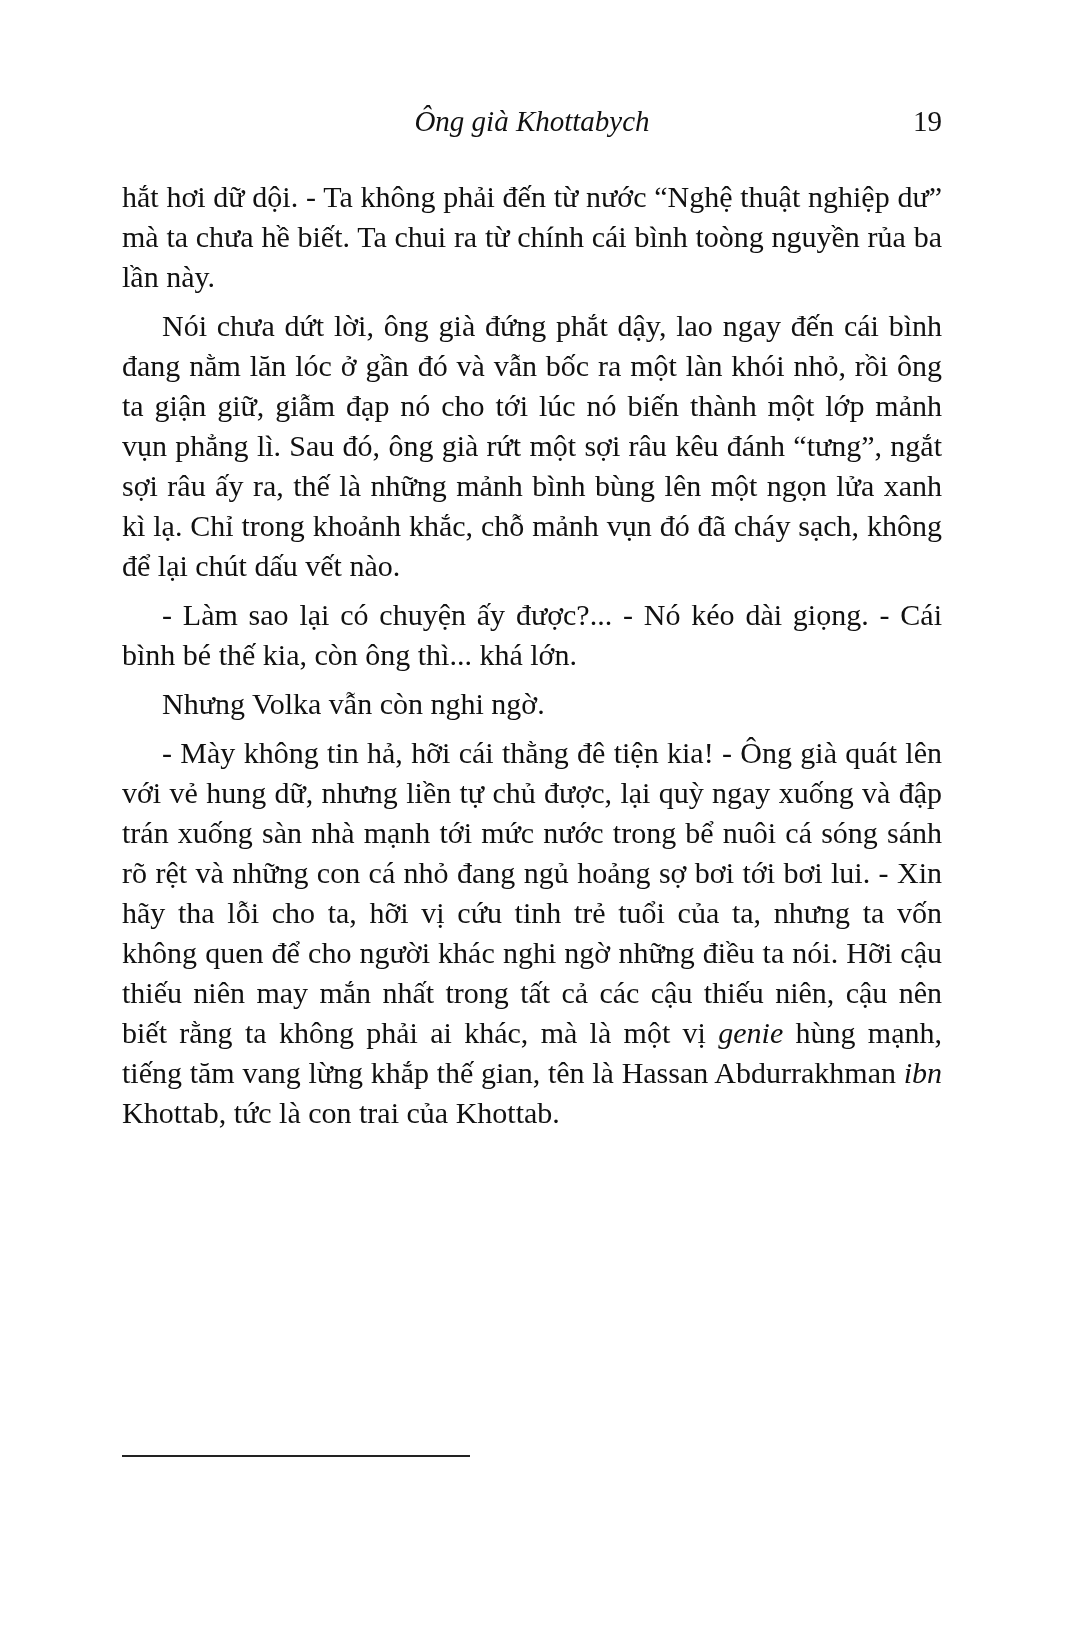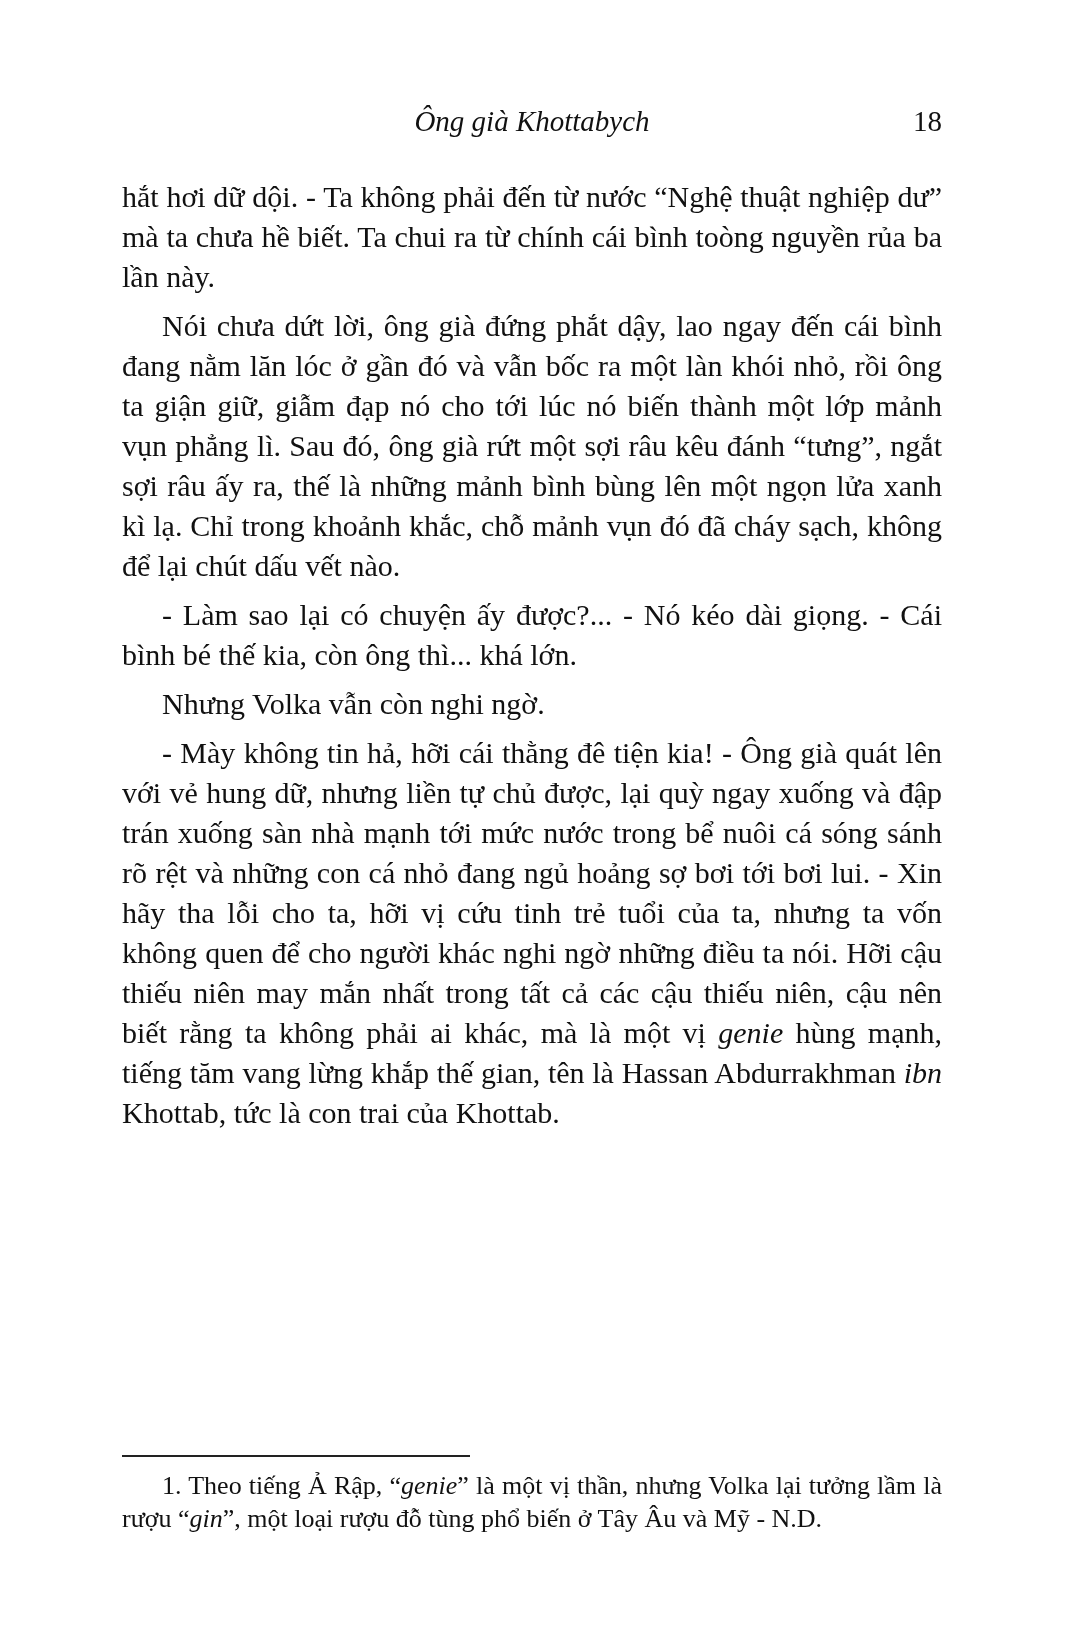--- a/index.html
+++ b/index.html
@@ -69,29 +69,28 @@
     text-indent: 40px;
   }
 </style>
 </head>
 <body>
 
 <div class="page">
 
   <header class="page-header">
     <span class="running-title">Ông già Khottabych</span>
-    <span class="page-number">18</span>
+    <span class="page-number">19</span>
   </header>
 
   <main class="body-text" id="paragraphs">
       <p class="para no-indent">hắt hơi dữ dội. - Ta không phải đến từ nước “Nghệ thuật nghiệp dư” mà ta chưa hề biết. Ta chui ra từ chính cái bình toòng nguyền rủa ba lần này.</p>
       <p class="para indent">Nói chưa dứt lời, ông già đứng phắt dậy, lao ngay đến cái bình đang nằm lăn lóc ở gần đó và vẫn bốc ra một làn khói nhỏ, rồi ông ta giận giữ, giẫm đạp nó cho tới lúc nó biến thành một lớp mảnh vụn phẳng lì. Sau đó, ông già rứt một sợi râu kêu đánh “tưng”, ngắt sợi râu ấy ra, thế là những mảnh bình bùng lên một ngọn lửa xanh kì lạ. Chỉ trong khoảnh khắc, chỗ mảnh vụn đó đã cháy sạch, không để lại chút dấu vết nào.</p>
       <p class="para indent">- Làm sao lại có chuyện ấy được?... - Nó kéo dài giọng. - Cái bình bé thế kia, còn ông thì... khá lớn.</p>
       <p class="para indent">Nhưng Volka vẫn còn nghi ngờ.</p>
       <p class="para indent">- Mày không tin hả, hỡi cái thằng đê tiện kia! - Ông già quát lên với vẻ hung dữ, nhưng liền tự chủ được, lại quỳ ngay xuống và đập trán xuống sàn nhà mạnh tới mức nước trong bể nuôi cá sóng sánh rõ rệt và những con cá nhỏ đang ngủ hoảng sợ bơi tới bơi lui. - Xin hãy tha lỗi cho ta, hỡi vị cứu tinh trẻ tuổi của ta, nhưng ta vốn không quen để cho người khác nghi ngờ những điều ta nói. Hỡi cậu thiếu niên may mắn nhất trong tất cả các cậu thiếu niên, cậu nên biết rằng ta không phải ai khác, mà là một vị <i>genie</i> hùng mạnh, tiếng tăm vang lừng khắp thế gian, tên là Hassan Abdurrakhman <i>ibn</i> Khottab, tức là con trai của Khottab.</p>
     </main>
 
   <footer class="footnote-area">
     <div class="footnote-divider"></div>
-    <p class="footnote" id="footnote">1. Theo tiếng Ả Rập, “<i>genie</i>” là một vị thần, nhưng Volka lại tưởng lầm là rượu “<i>gin</i>”, một loại rượu đỗ tùng phổ biến ở Tây Âu và Mỹ - N.D.</p>
   </footer>
 
 </div>
 
 </body></html>

